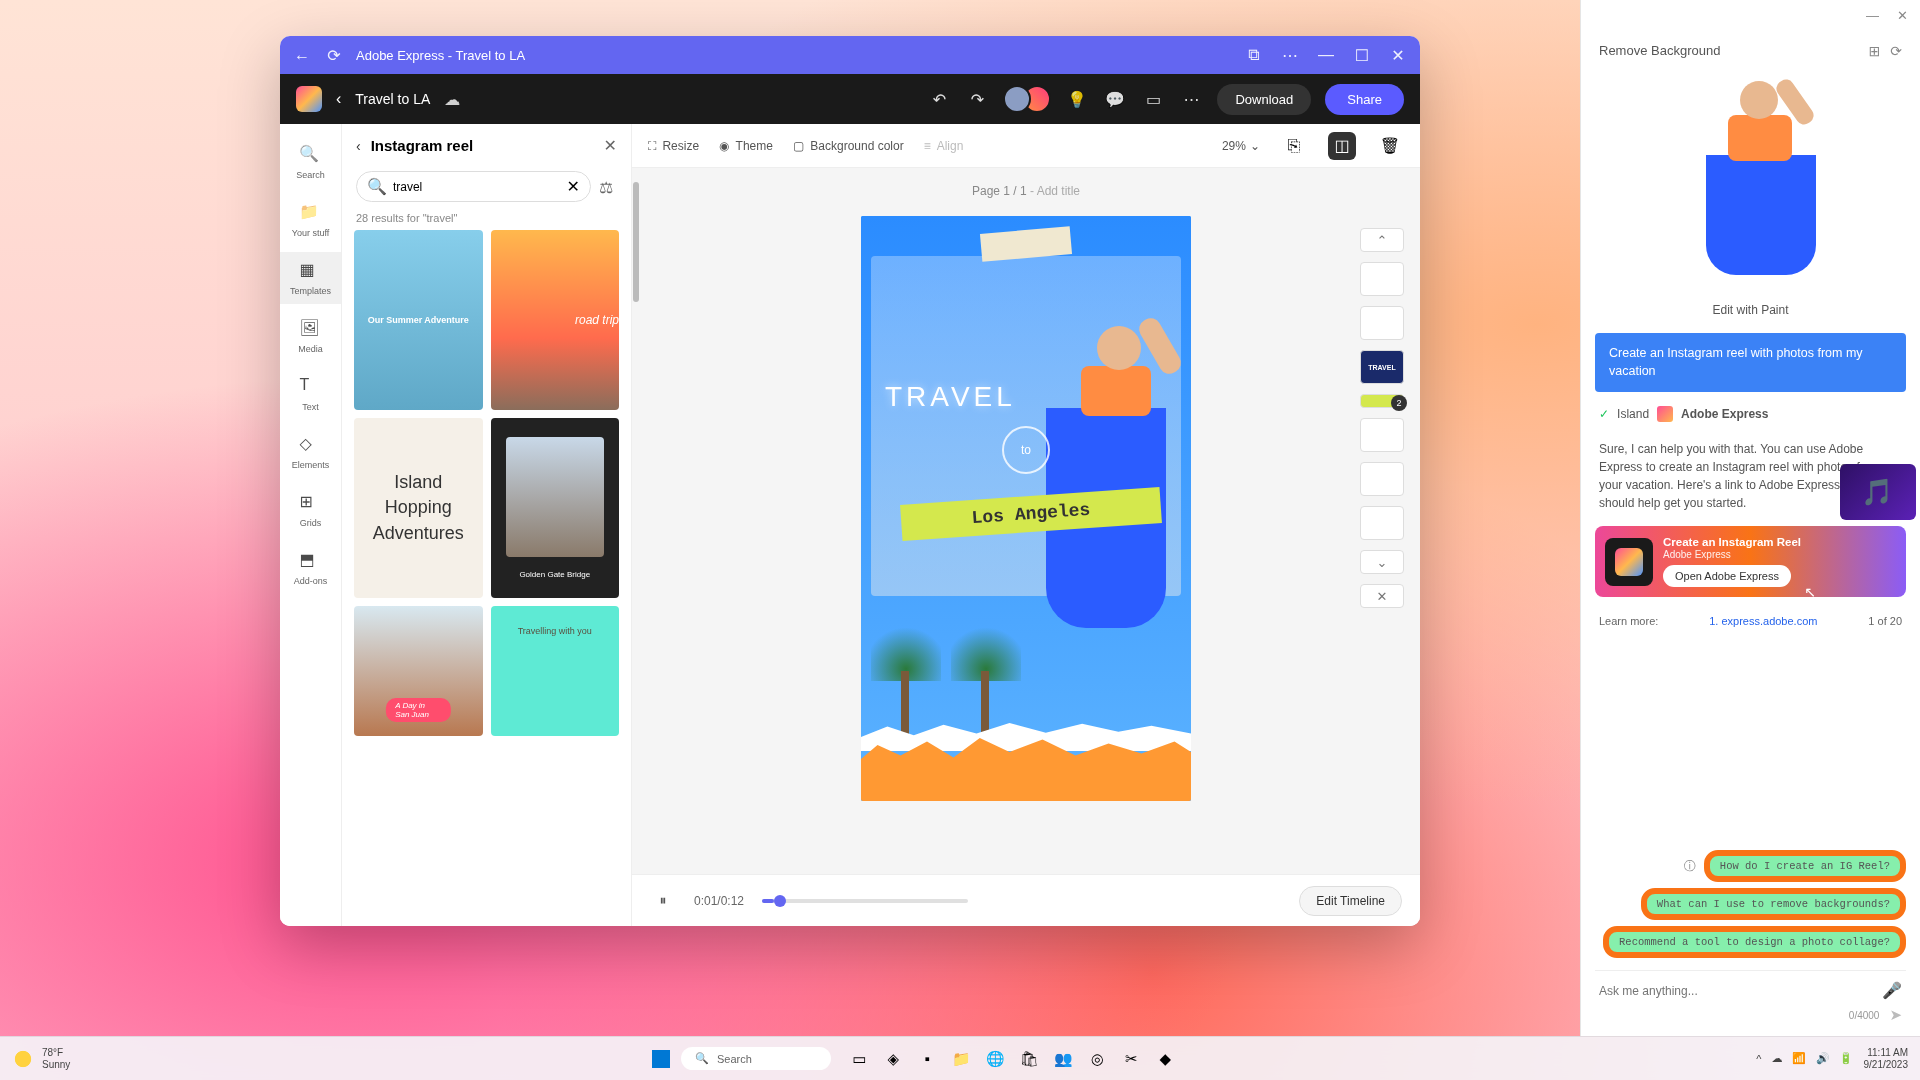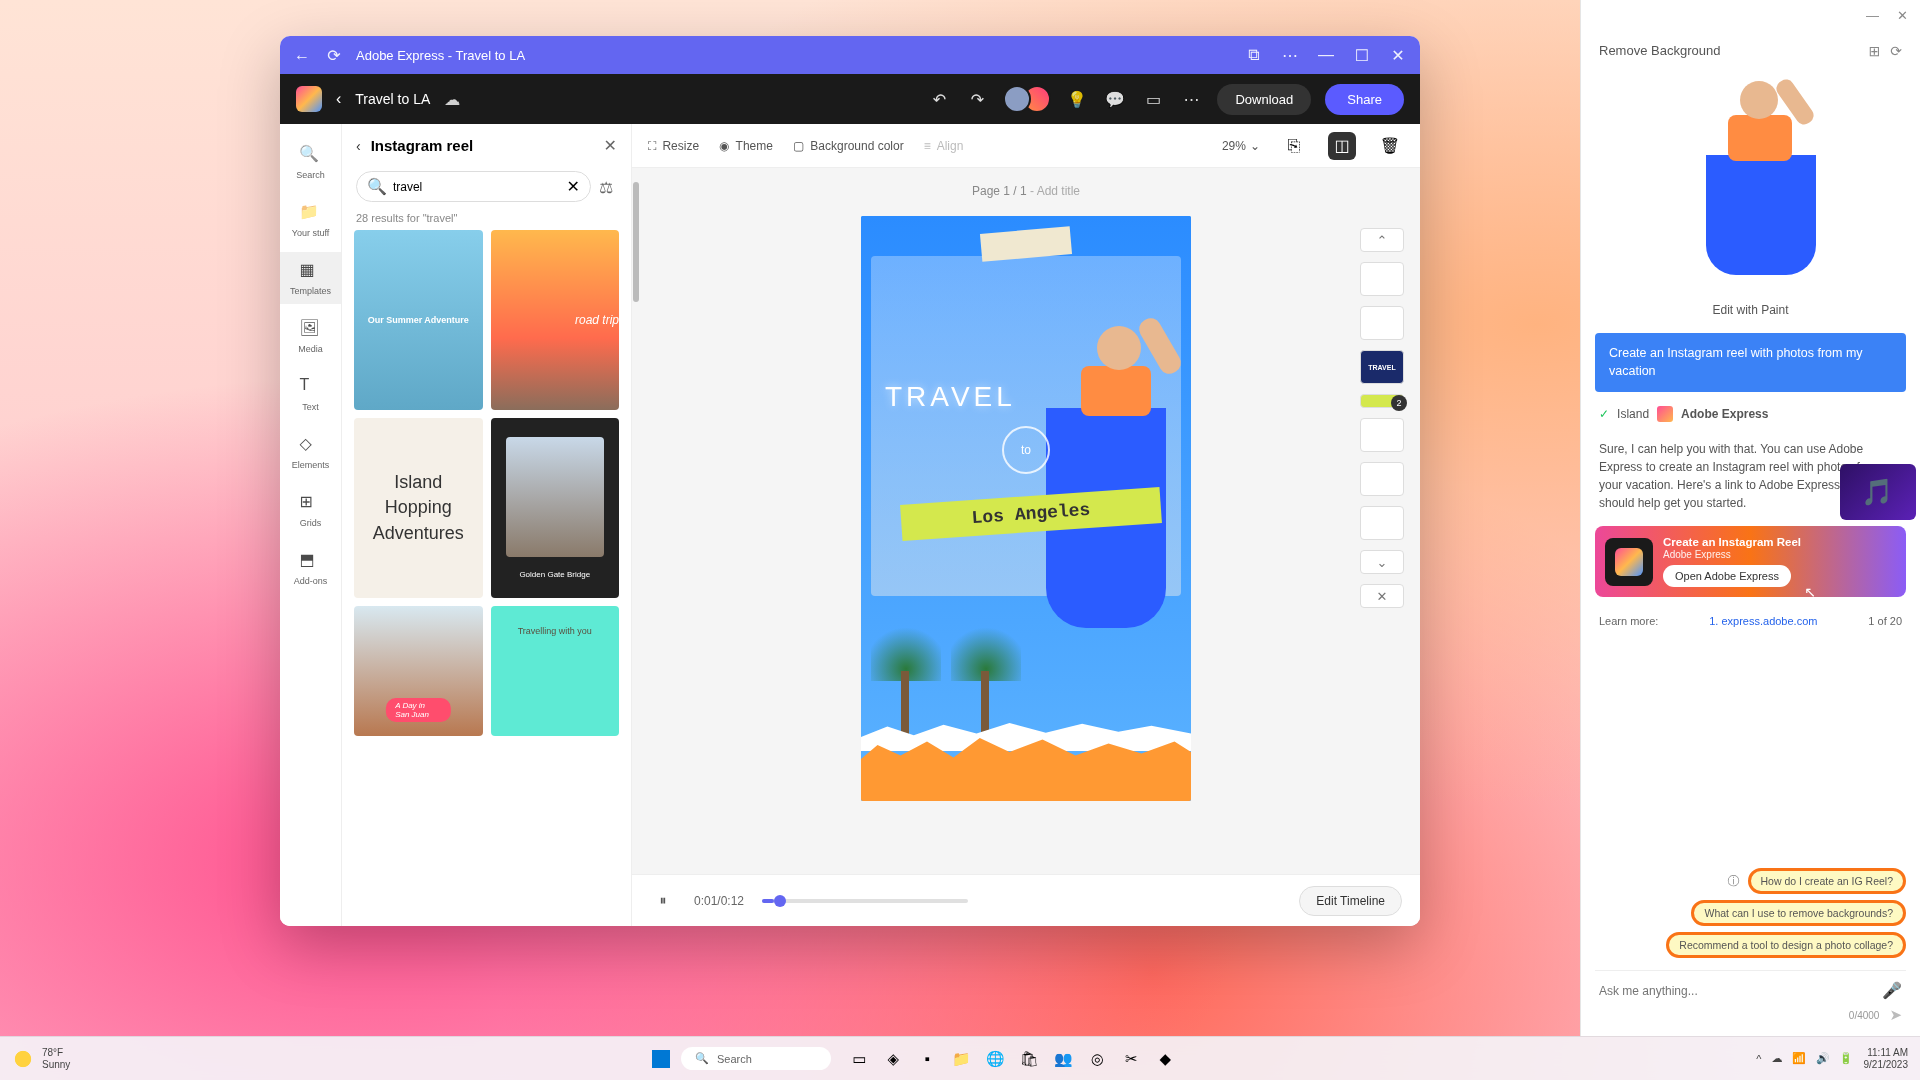--- a/index.html
+++ b/index.html
@@ -137,21 +137,21 @@
 .cp-card .txt { flex: 1; }
 .cp-card .txt .t1 { color: #fff; font-size: 11.5px; font-weight: 600; }
 .cp-card .txt .t2 { color: #fff; font-size: 10px; opacity: 0.9; margin: 1px 0 5px; }
 .cp-card .open-btn { background: #fff; color: #333; border: none; padding: 5px 12px; border-radius: 12px; font-size: 11px; cursor: pointer; }
 .cp-card .cursor { position: absolute; right: 90px; bottom: -3px; color: #fff; font-size: 14px; }
 .cp-learn { display: flex; justify-content: space-between; padding: 8px 18px 14px; font-size: 11px; color: #666; align-items: center; }
 .cp-learn a { color: #2563eb; text-decoration: none; }
 .cp-suggest { margin-top: auto; padding: 0 14px 8px; display: flex; flex-direction: column; align-items: flex-end; gap: 6px; }
 .cp-suggest .row1 { display: flex; align-items: center; gap: 8px; }
 .cp-suggest .info-ic { color: #888; font-size: 12px; }
-.chip { border: 3px solid #f97316; border-radius: 14px; padding: 4px 10px; font-size: 10.5px; color: #555; background: #fef9c3; cursor: pointer; }
+.chip { border: 6px solid #f97316; border-radius: 14px; padding: 4px 10px; font-size: 10.5px; color: #555; background: #86efac; cursor: pointer; font-family: Liberation Mono, monospace; }
 .cp-input-row { margin: 4px 14px 0; display: flex; align-items: center; gap: 8px; border-top: 1px solid #eee; padding: 10px 4px 0; }
 .cp-input-row input { flex: 1; border: none; outline: none; font-size: 12px; color: #888; }
 .cp-footer { display: flex; justify-content: flex-end; align-items: center; gap: 10px; padding: 6px 18px 12px; font-size: 10px; color: #999; }
 .cp-send { color: #bbb; font-size: 15px; }
 
 
 .taskbar { position: absolute; bottom: 0; left: 0; right: 0; height: 44px; background: rgba(245,245,250,0.9); backdrop-filter: blur(10px); display: flex; align-items: center; padding: 0 12px; border-top: 1px solid rgba(0,0,0,0.08); }
 .weather { display: flex; align-items: center; gap: 8px; }
 .weather .sun { width: 22px; height: 22px; background: radial-gradient(circle, #ffd23f 50%, transparent 55%); border-radius: 50%; }
 .weather .wtxt { font-size: 10px; color: #444; line-height: 1.2; }

